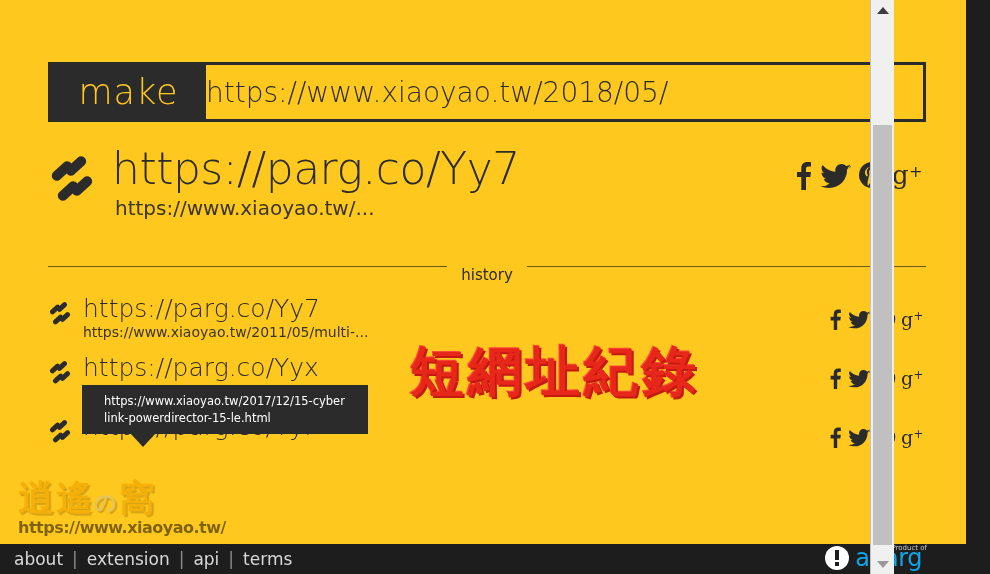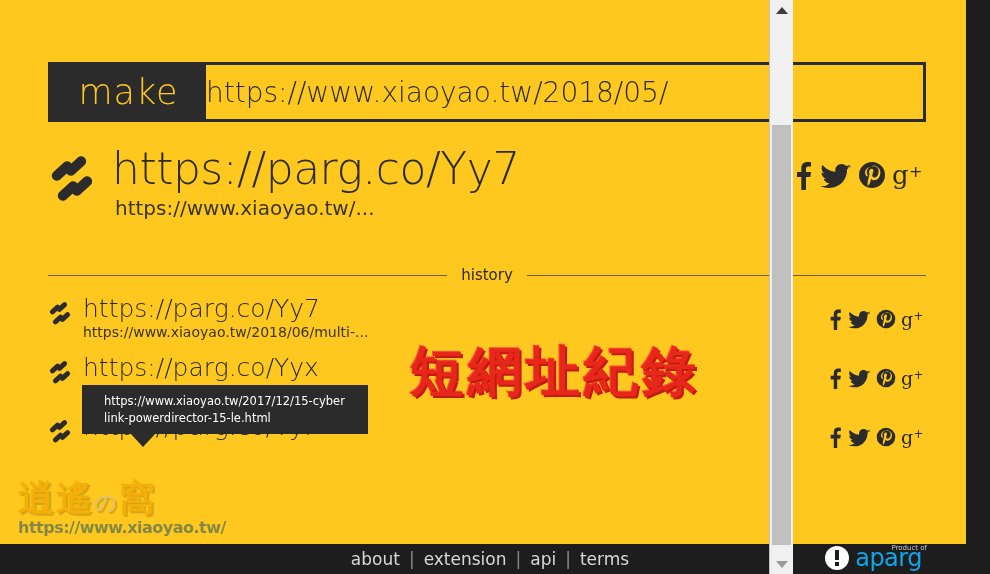--- a/index.html
+++ b/index.html
@@ -4,21 +4,21 @@
 <style>
   * { box-sizing: border-box; margin: 0; padding: 0; }
   html, body {
     width: 990px; height: 574px;
     overflow: hidden;
     font-family: "Liberation Sans", sans-serif;
     background: #1d1d1d;
   }
   #app {
     position: relative;
-    width: 793px; height: 574px;
+    width: 894px; height: 574px;
   }
   
   #page {
     position: absolute;
     left: 0; top: 0;
     width: 966px; height: 574px;
     background: #FFC81E;
     overflow: hidden;
   }
   
@@ -85,21 +85,21 @@
     font-family: "DejaVu Sans", sans-serif;
   }
   .social-row { display: flex; align-items: center; gap: 6px; margin-top: 14px; }
   .social-row svg { display: block; cursor: pointer; }
   
   .divider {
     position: absolute;
     left: 48px; top: 266px;
     width: 878px;
     display: flex;
-    align-items: center;
+    align-items: flex-start;
     gap: 14px;
   }
   .divider .line { flex: 1; height: 1px; background: #6b5a1d; }
   .divider .label {
     font-size: 15px;
     color: #2b2b2b;
     font-family: "DejaVu Sans", sans-serif;
   }
   
   .history {
@@ -178,36 +178,35 @@
     color: #F0A500;
     letter-spacing: 2px;
     font-family: "DejaVu Sans", sans-serif;
     text-shadow: 2px 2px 1px rgba(120,80,0,0.45);
     line-height: 1;
   }
   .wm-cn .small { font-size: 22px; color: #D8C47A; }
   .wm-url {
     font-size: 16px;
     font-weight: bold;
-    color: #0c4a6e;
+    color: #000000;
     letter-spacing: -0.5px;
     margin-top: 2px;
     font-family: "DejaVu Sans", sans-serif;
     opacity: 0.75;
   }
   
   .footer {
     position: absolute;
     left: 0; bottom: 0;
     width: 966px; height: 32px;
     background: #1d1d1d;
     border-top: 2px solid #FFC81E;
     display: flex;
     align-items: center;
-    justify-content: center;
   }
   .footer-links {
     display: flex;
     align-items: center;
     gap: 9px;
     margin-left: 14px;
     font-size: 17px;
     color: #d8d8d8;
     font-family: "DejaVu Sans", sans-serif;
   }
@@ -321,21 +320,21 @@
               <g fill="#2b2b2b">
                 <rect x="2" y="12" width="24" height="10" rx="5" transform="rotate(-42 14 17)"></rect>
                 <rect x="16" y="7" width="24" height="10" rx="5" transform="rotate(-42 28 12)"></rect>
                 <rect x="8" y="32" width="24" height="10" rx="5" transform="rotate(-42 20 37)"></rect>
                 <rect x="22" y="27" width="24" height="10" rx="5" transform="rotate(-42 34 32)"></rect>
               </g>
             </svg>
           </span>
           <div class="hist-texts">
             <div class="hist-short">https://parg.co/Yy7</div>
-            <div class="hist-long">https://www.xiaoyao.tw/2018/06/multi-...</div>
+            <div class="hist-long">https://www.xiaoyao.tw/2011/05/multi-...</div>
           </div>
         </div>
         <div class="hist-social">
           <svg width="16" height="22" viewBox="0 0 22 30">
             <path fill="#2b2b2b" d="M14 30V17h4.3l.7-5H14V9c0-1.4.4-2.4 2.5-2.4H19V2.2C18.5 2.1 17 2 15.3 2 11.7 2 9.3 4.2 9.3 8.3V12H5v5h4.3v13z"></path>
           </svg>
           <svg width="23" height="22" viewBox="0 0 32 30">
             <path fill="#2b2b2b" d="M31 6.9c-1.1.5-2.3.8-3.6 1 1.3-.8 2.3-2 2.8-3.5-1.2.7-2.5 1.2-4 1.5A6.3 6.3 0 0 0 21.6 4c-3.5 0-6.3 2.8-6.3 6.3 0 .5 0 1 .2 1.4-5.2-.3-9.9-2.8-13-6.6-.6.9-.9 2-.9 3.1 0 2.2 1.1 4.1 2.8 5.2-1 0-2-.3-2.8-.8v.1c0 3 2.2 5.6 5 6.2-.5.1-1 .2-1.6.2-.4 0-.8 0-1.2-.1.8 2.5 3.1 4.3 5.9 4.4a12.7 12.7 0 0 1-9.3 2.6A17.9 17.9 0 0 0 9.1 28c11.6 0 18-9.6 18-18v-.8c1.2-.9 2.3-2 3.1-3.3z"></path>
           </svg>
           <svg width="20" height="22" viewBox="0 0 28 30">

